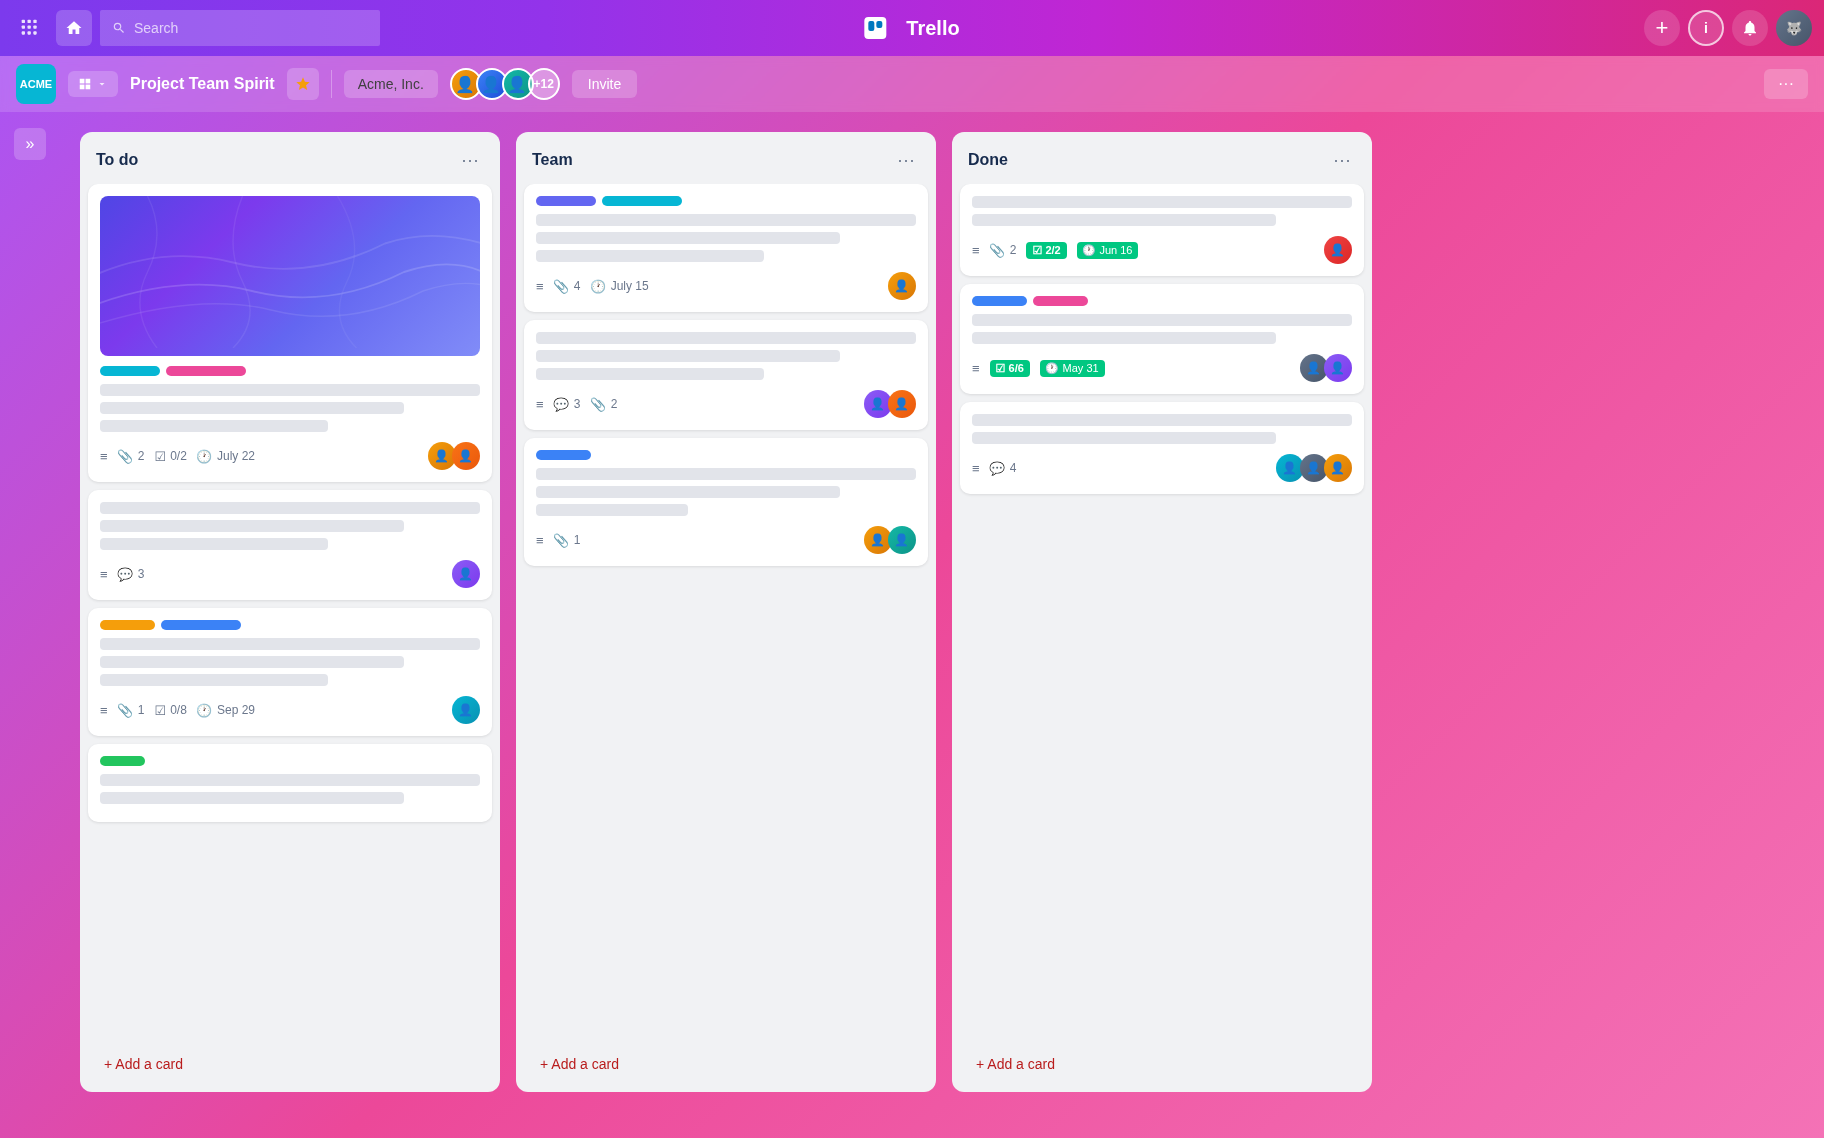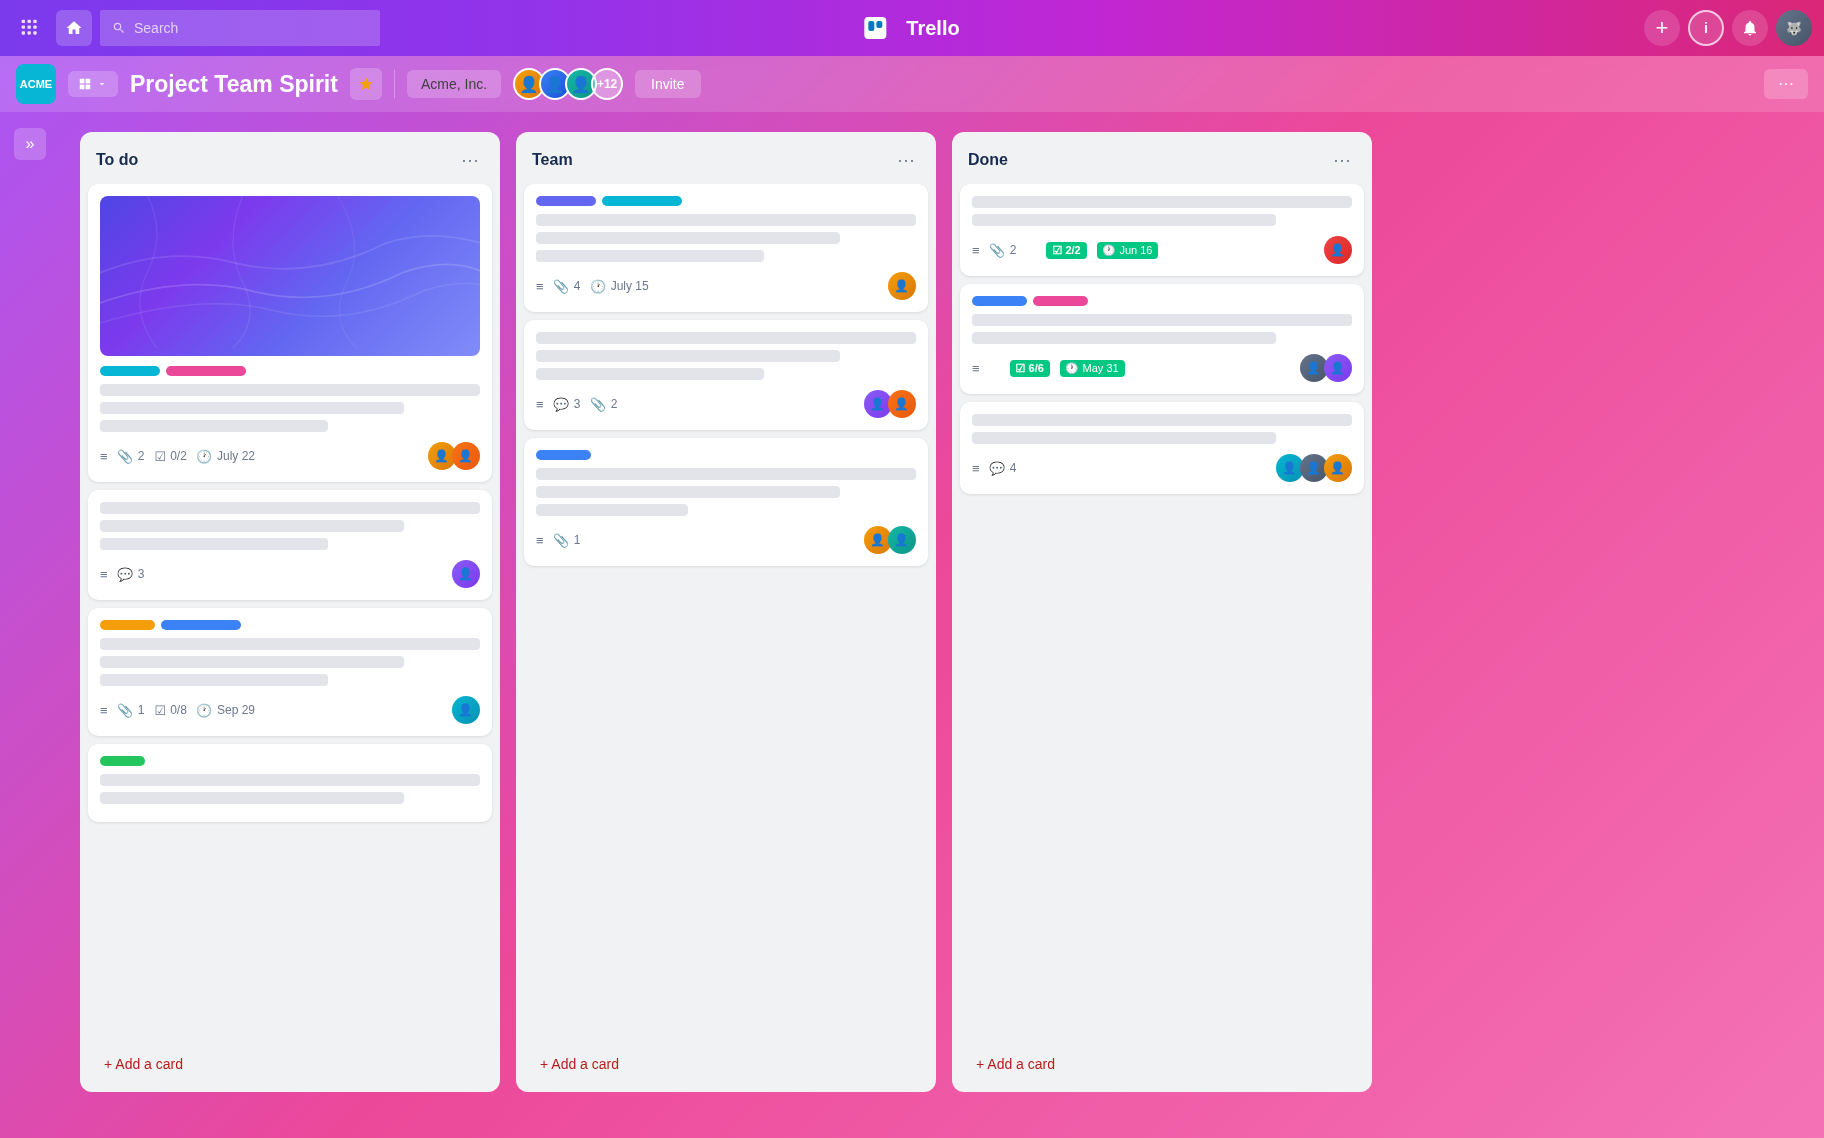--- a/index.html
+++ b/index.html
@@ -98,21 +98,21 @@
       display: flex; align-items: center; gap: 4px;
       background: rgba(255,255,255,0.2);
       border-radius: 6px;
       padding: 6px 10px;
       cursor: pointer;
       color: white;
     }
     .board-title {
       color: white;
       font-weight: 700;
-      font-size: 23px;
+      font-size: 16px;
     }
     .star-btn {
       width: 32px; height: 32px;
       background: rgba(255,255,255,0.2);
       border-radius: 6px;
       display: flex; align-items: center; justify-content: center;
       cursor: pointer;
     }
     .divider-v {
       width: 1px; height: 28px;
@@ -318,21 +318,21 @@
     }
     .card-avatar:first-child { margin-left: 0; }
 
     .badge-green {
       background: #00c781;
       color: white;
       border-radius: 4px;
       padding: 2px 6px;
       font-size: 11px;
       font-weight: 600;
-      display: flex; align-items: center; gap: 3px; margin-left: 20px;
+      display: flex; align-items: center; gap: 3px;
     }
     .badge-date-green {
       background: #00c781;
       color: white;
       border-radius: 4px;
       padding: 2px 6px;
       font-size: 11px;
       display: flex; align-items: center; gap: 3px;
     }
 

